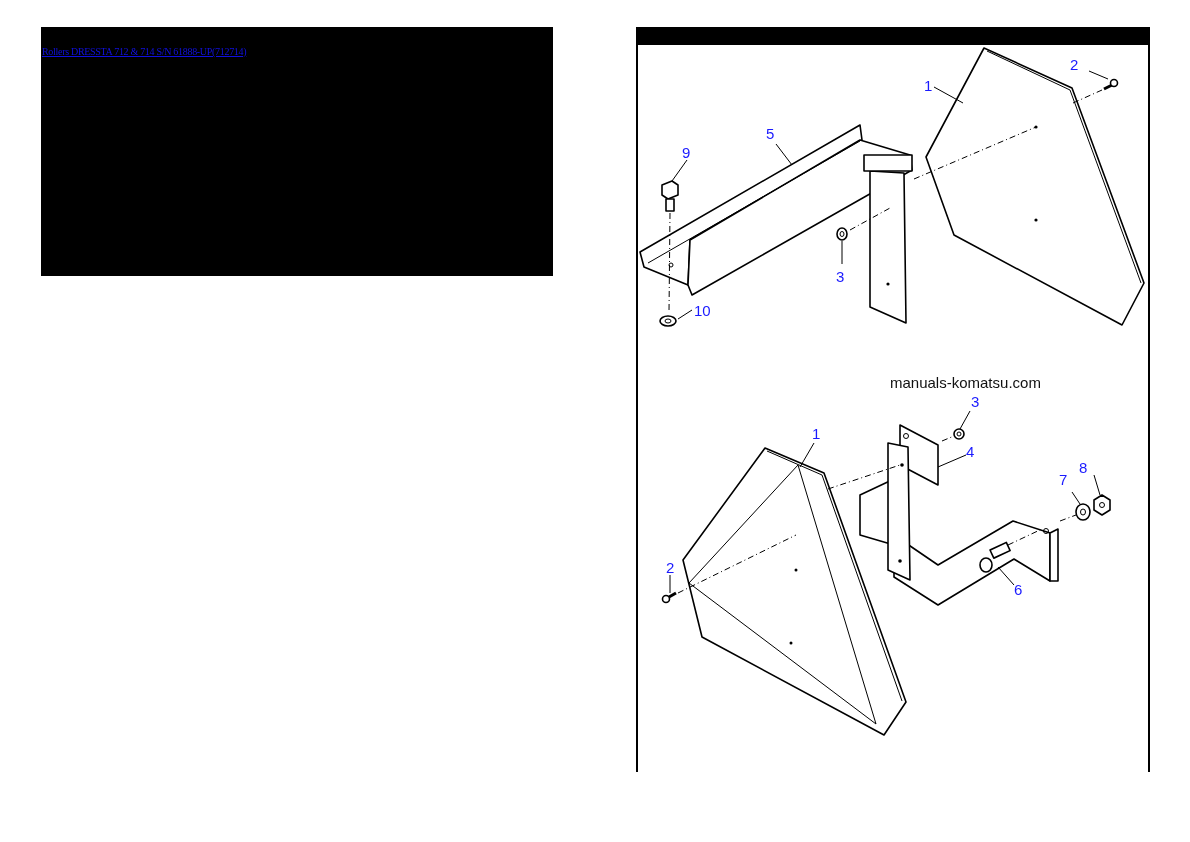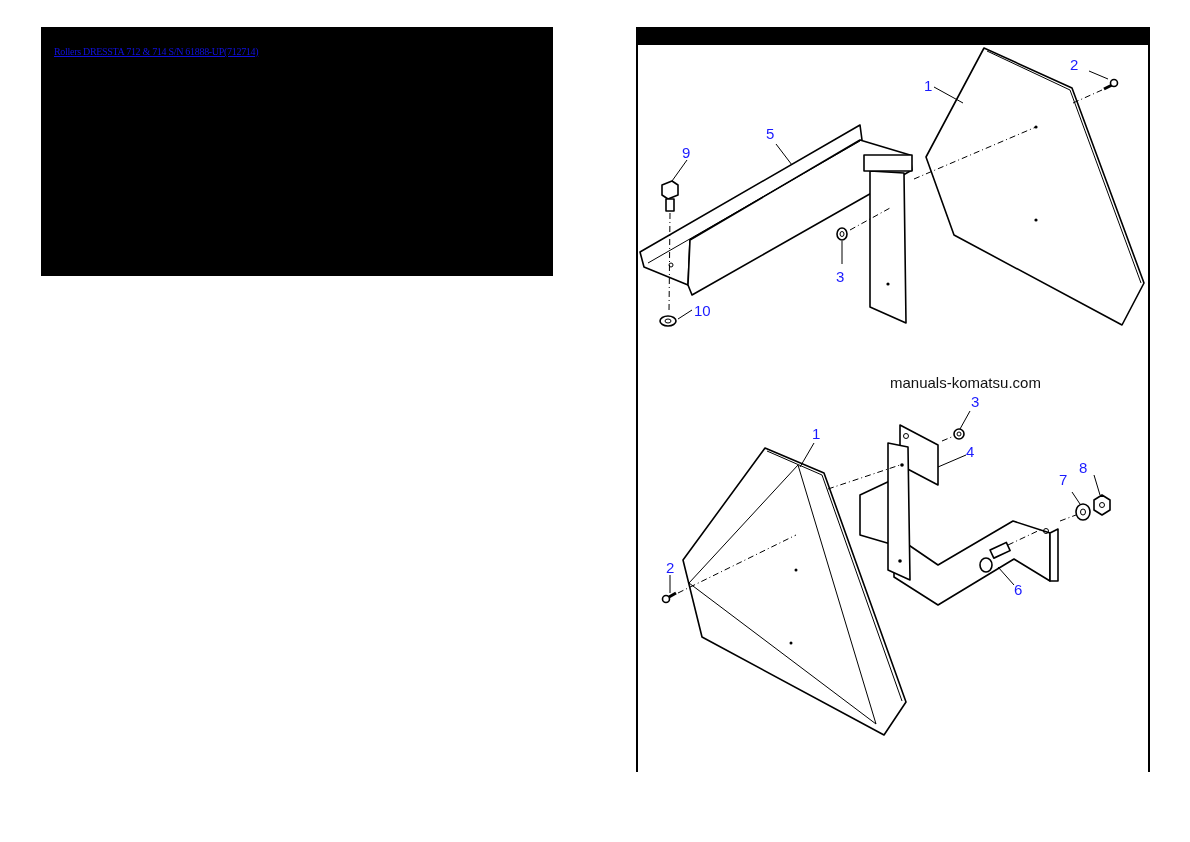--- a/index.html
+++ b/index.html
@@ -23,21 +23,20 @@
     .left-panel a {
       position: absolute;
       left: 1px;
       top: 19px;
       font-family: "Liberation Serif", serif;
       font-size: 10px;
       color: #1010e0;
       text-decoration: underline;
       letter-spacing: -0.3px;
       white-space: nowrap;
-      padding-left: 12px;
     }
     .right-panel {
       position: absolute;
       left: 636px;
       top: 27px;
       width: 510px;
       height: 745px;
       border-left: 2px solid #000;
       border-right: 2px solid #000;
       background: #fff;

